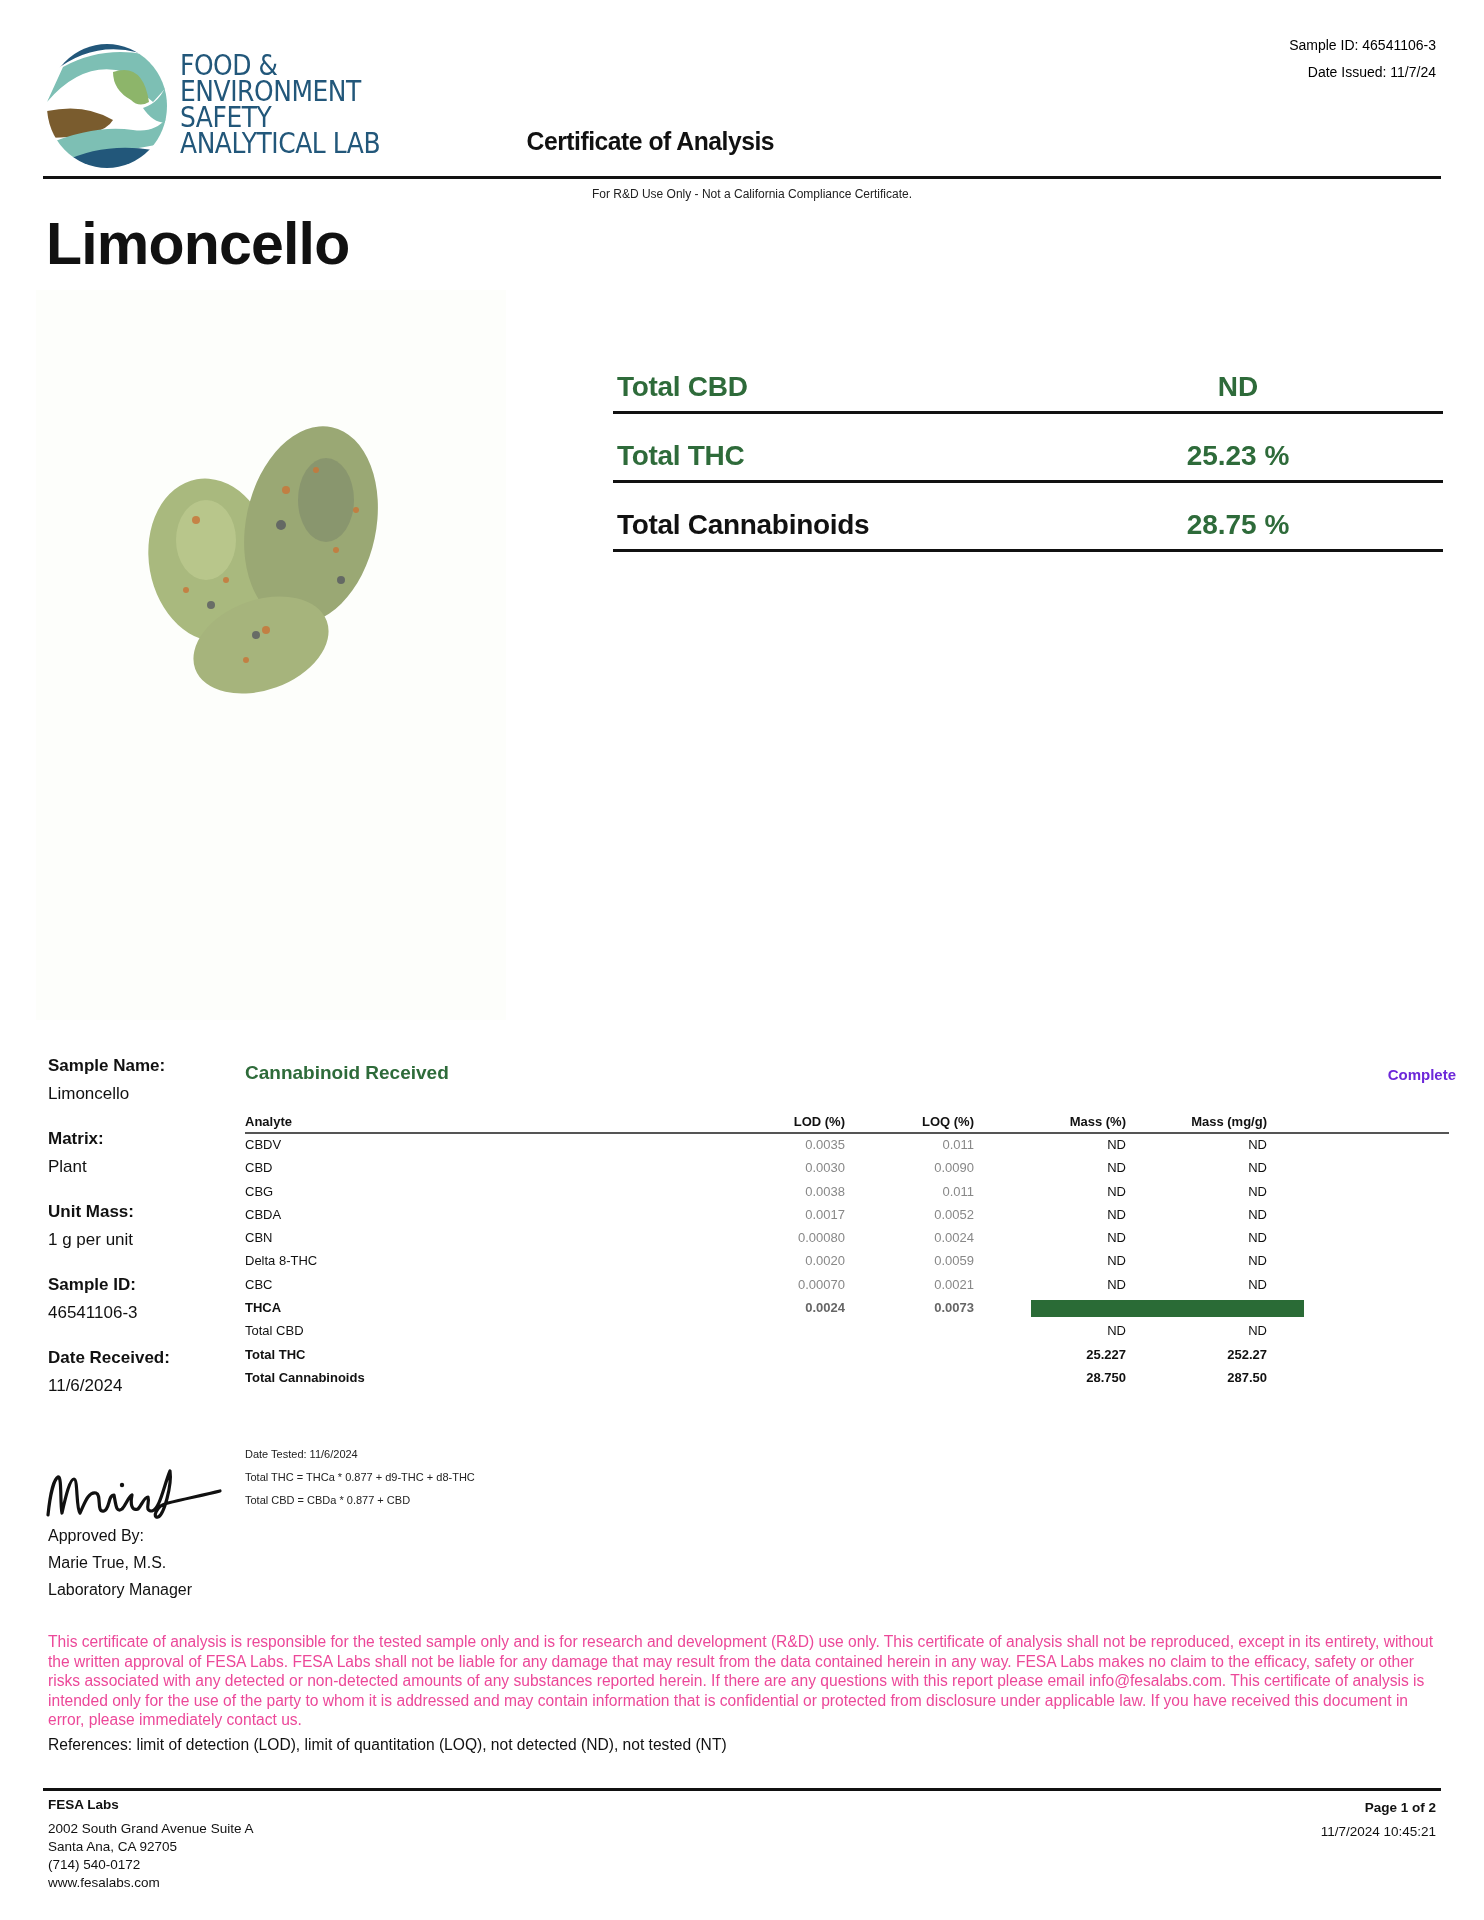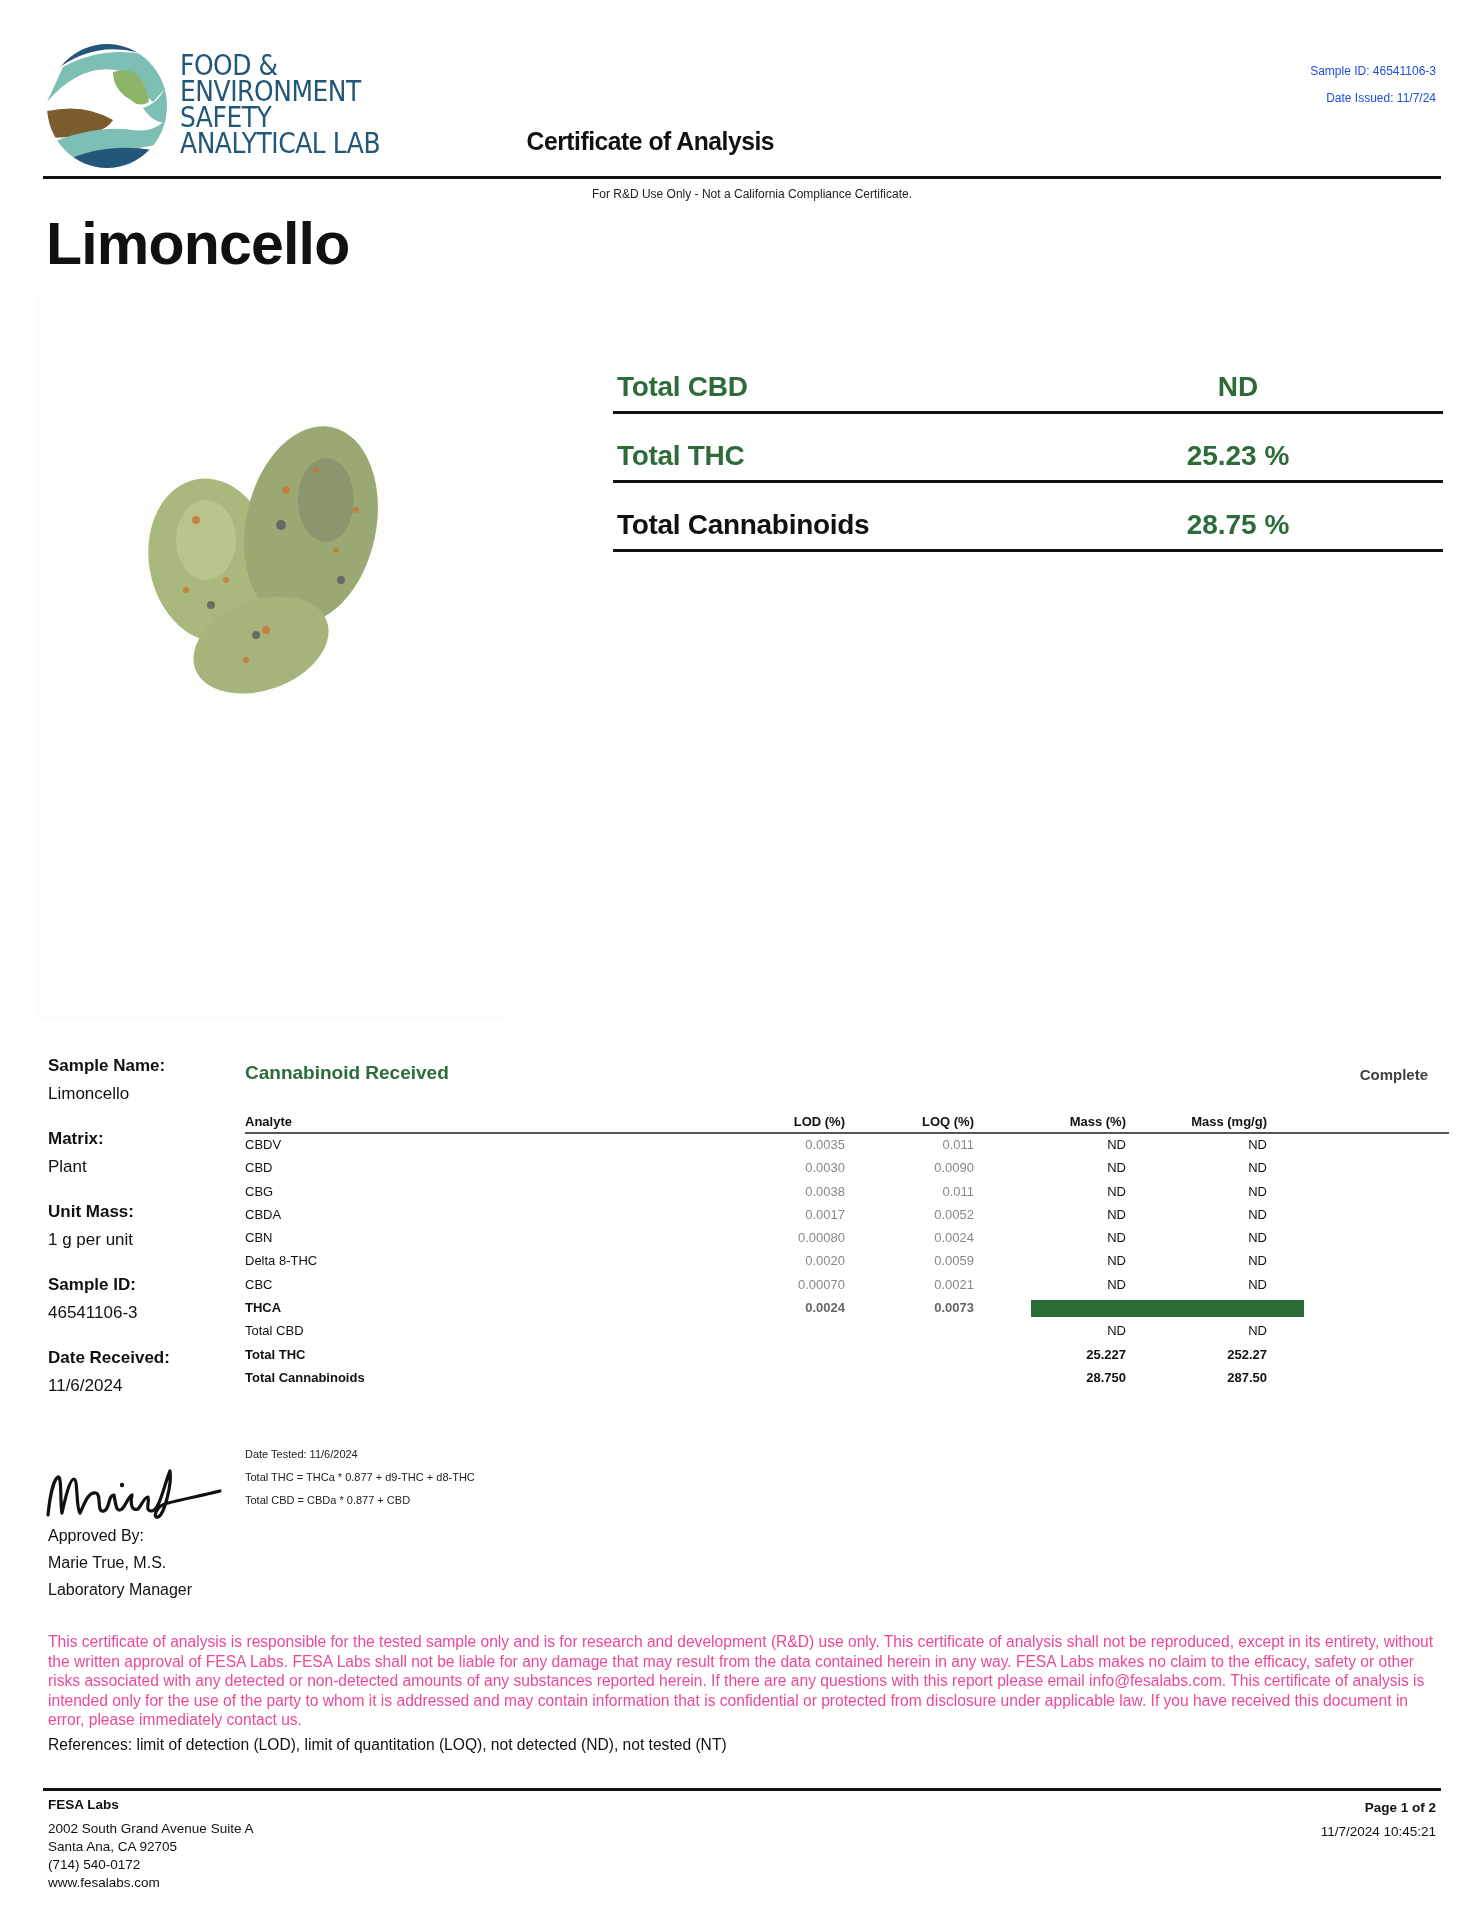--- a/index.html
+++ b/index.html
@@ -6,21 +6,21 @@
     html, body { width: 1484px; height: 1920px; background: #ffffff; overflow: hidden; }
     body { position: relative; font-family: "Liberation Sans", "DejaVu Sans", sans-serif; color: #111; }
     .abs { position: absolute; }
 
     
     .logo { left: 43px; top: 42px; width: 128px; height: 128px; }
     .logo-text { left: 180px; top: 52px; color: #22577a; font-size: 29px; line-height: 26px; letter-spacing: -0.5px; font-family: "DejaVu Sans", sans-serif; font-weight: normal; transform: scaleX(0.86); transform-origin: left top; }
     .logo-text div { white-space: nowrap; }
     .doc-title { left: 16px; width: 1268px; top: 126px; text-align: center; font-size: 26px; font-weight: bold; letter-spacing: -0.5px; }
     .doc-title span { display: inline-block; transform: scaleX(0.95); }
-    .sample-meta { right: 48px; top: 58px; text-align: right; font-size: 12px; line-height: 27px; color: #1d4ed8; }
+    .sample-meta { right: 48px; top: 32px; text-align: right; font-size: 14px; line-height: 27px; color: #000000; }
     .rule-top { left: 43px; top: 176px; width: 1398px; height: 3px; background: #111; }
     .subtitle { left: 10px; width: 1484px; top: 187px; text-align: center; font-size: 12px; color: #222; }
     .product-name { left: 46px; top: 210px; font-size: 59px; font-weight: bold; letter-spacing: -0.8px; }
 
     
     .product-image { left: 36px; top: 290px; width: 470px; height: 730px; background: #fdfefb; }
     .product-image svg { width: 100%; height: 100%; }
 
     
     .summary { left: 613px; top: 345px; width: 830px; }
@@ -32,21 +32,21 @@
     
     .info { left: 48px; top: 1052px; width: 190px; }
     .info-block { margin-bottom: 17px; }
     .info-label { font-size: 17px; font-weight: bold; line-height: 28px; }
     .info-value { font-size: 17px; line-height: 28px; }
     .signature { left: 44px; top: 1465px; width: 180px; height: 60px; }
     .approval { left: 48px; top: 1522px; font-size: 16px; line-height: 27px; }
 
     
     .analysis-title { left: 245px; top: 1062px; font-size: 19px; font-weight: bold; color: #2e6b3a; }
-    .analysis-status { right: 56px; top: 1066px; font-size: 15px; font-weight: bold; color: #404040; }
+    .analysis-status { right: 28px; top: 1066px; font-size: 15px; font-weight: bold; color: #6d28d9; }
     .table { left: 245px; top: 1112px; width: 1204px; }
     .thead { position: relative; height: 22px; border-bottom: 2px solid #555; }
     .thead div { position: absolute; top: 2px; font-size: 13px; font-weight: bold; }
     .trow { position: relative; height: 23.3px; }
     .trow div { position: absolute; top: 3px; font-size: 13px; }
     .c-analyte { left: 0; }
     .c-lod { right: 604px; text-align: right; color: #888; }
     .c-loq { right: 475px; text-align: right; color: #888; }
     .c-mass { right: 323px; text-align: right; }
     .c-mg { right: 182px; text-align: right; }

